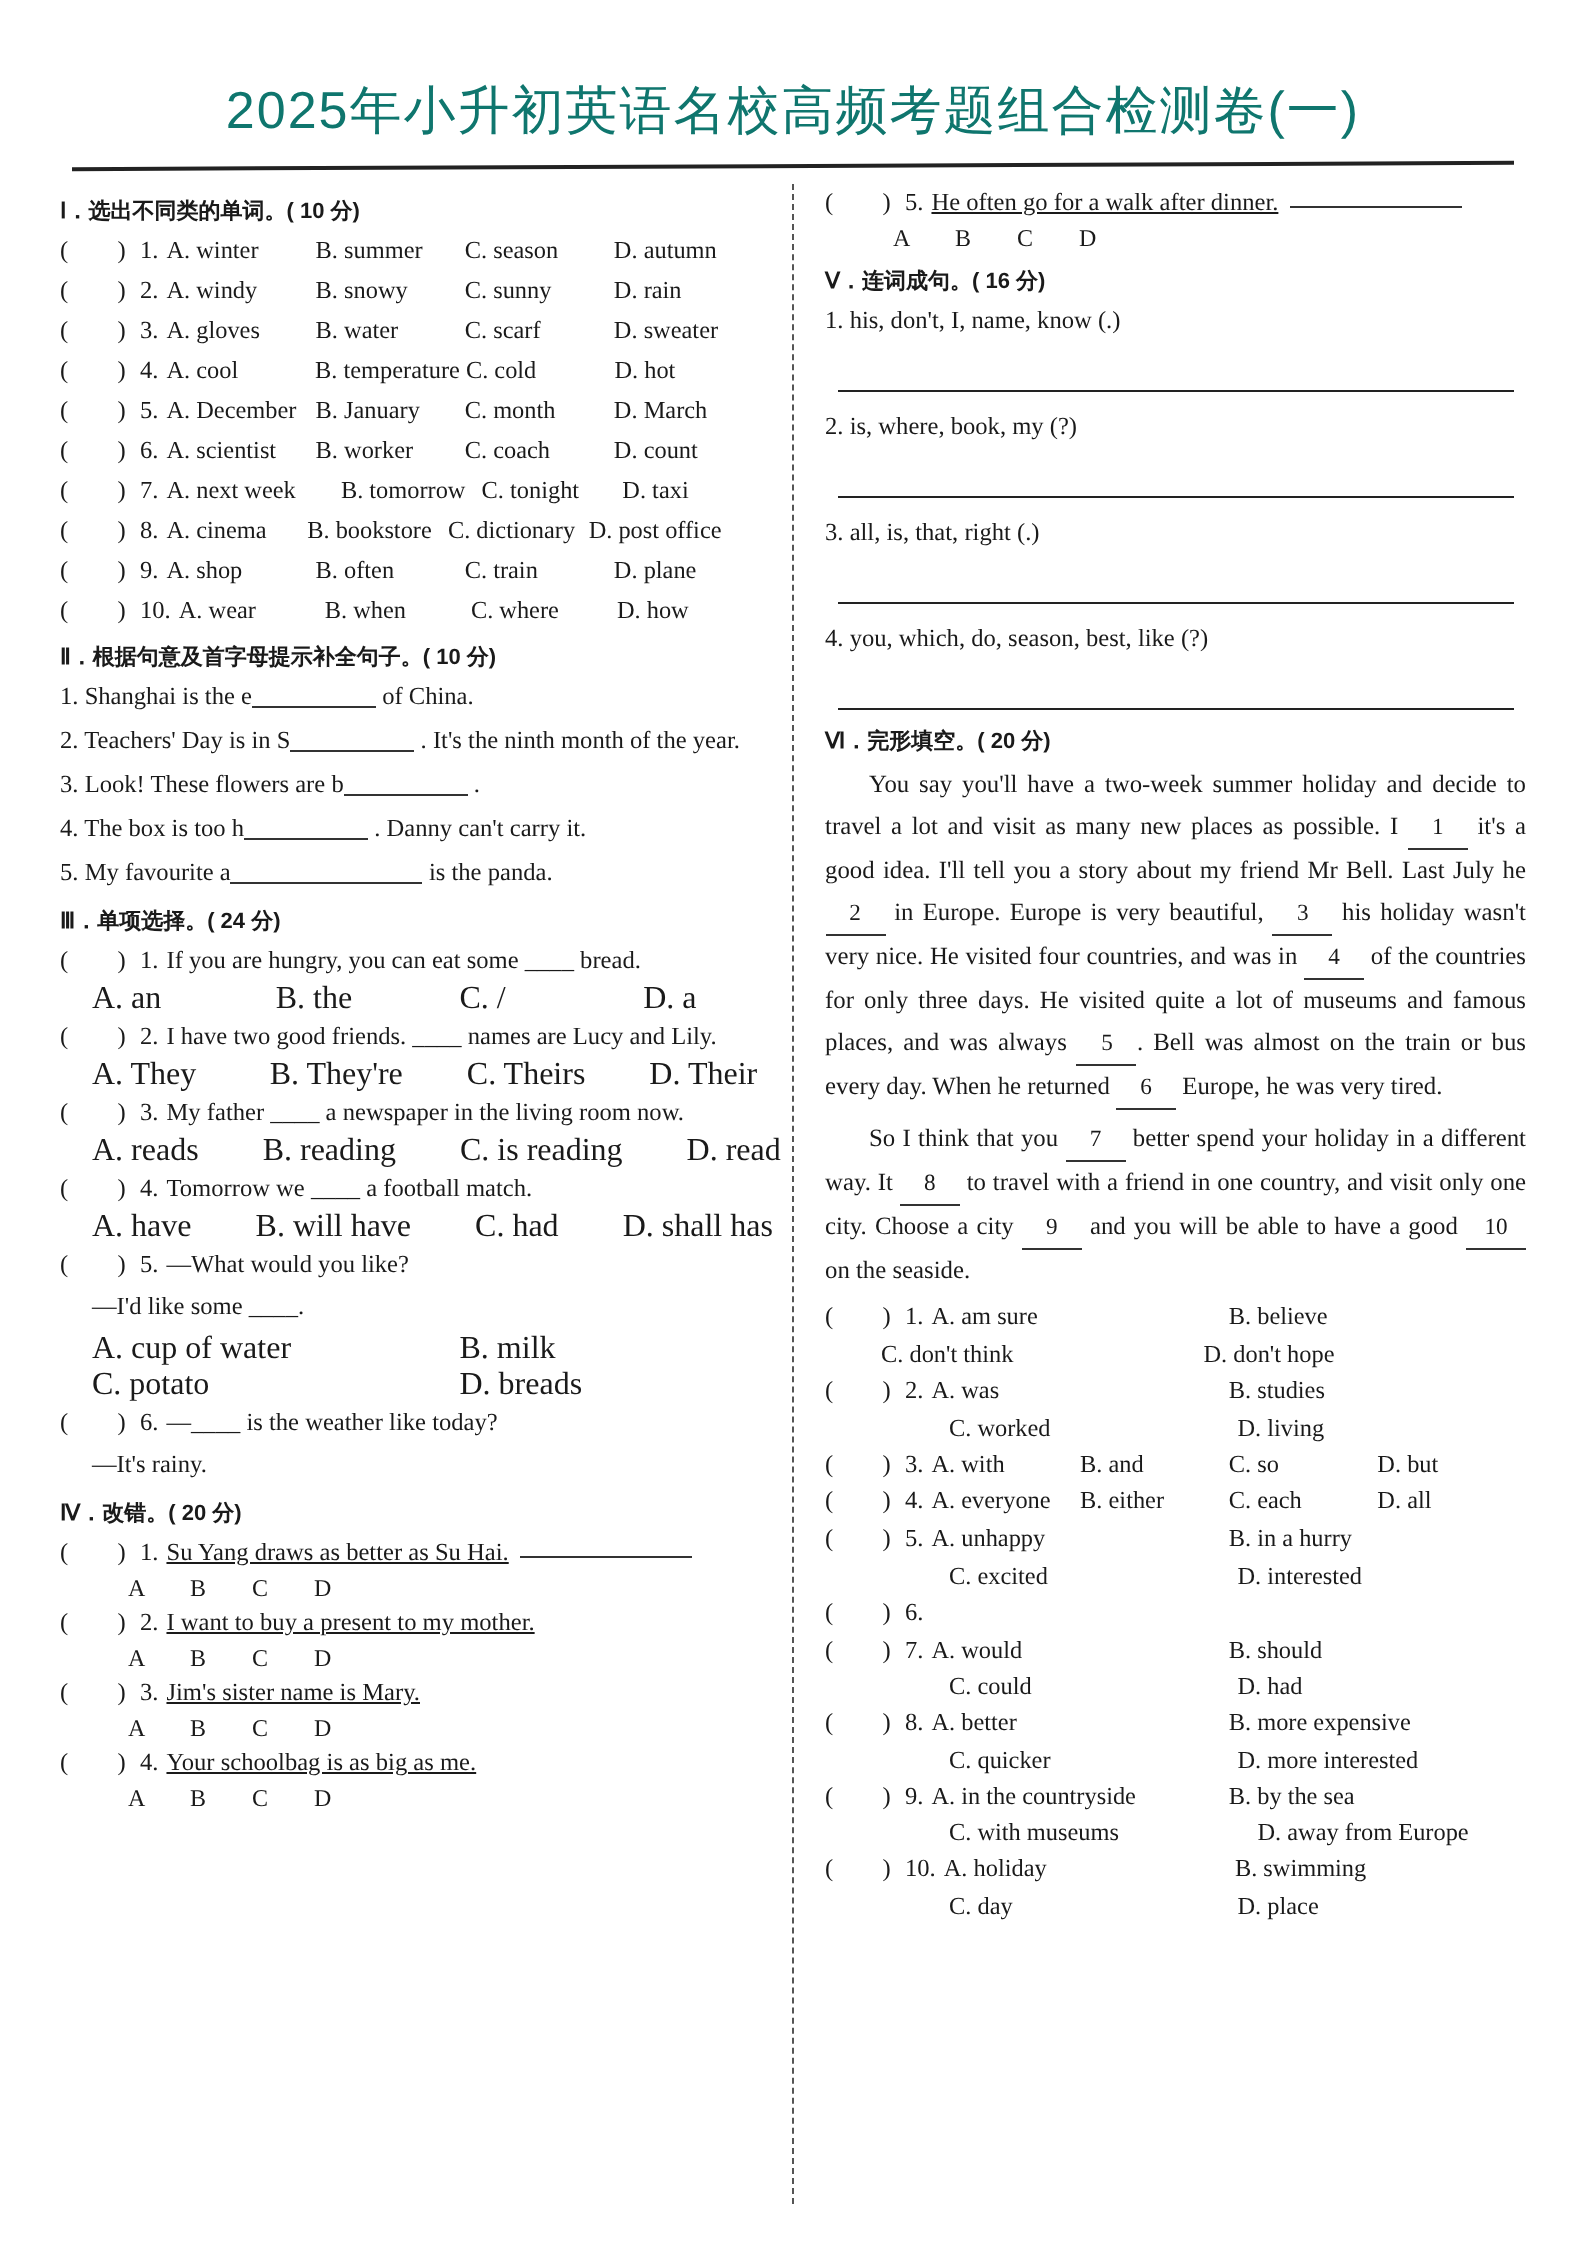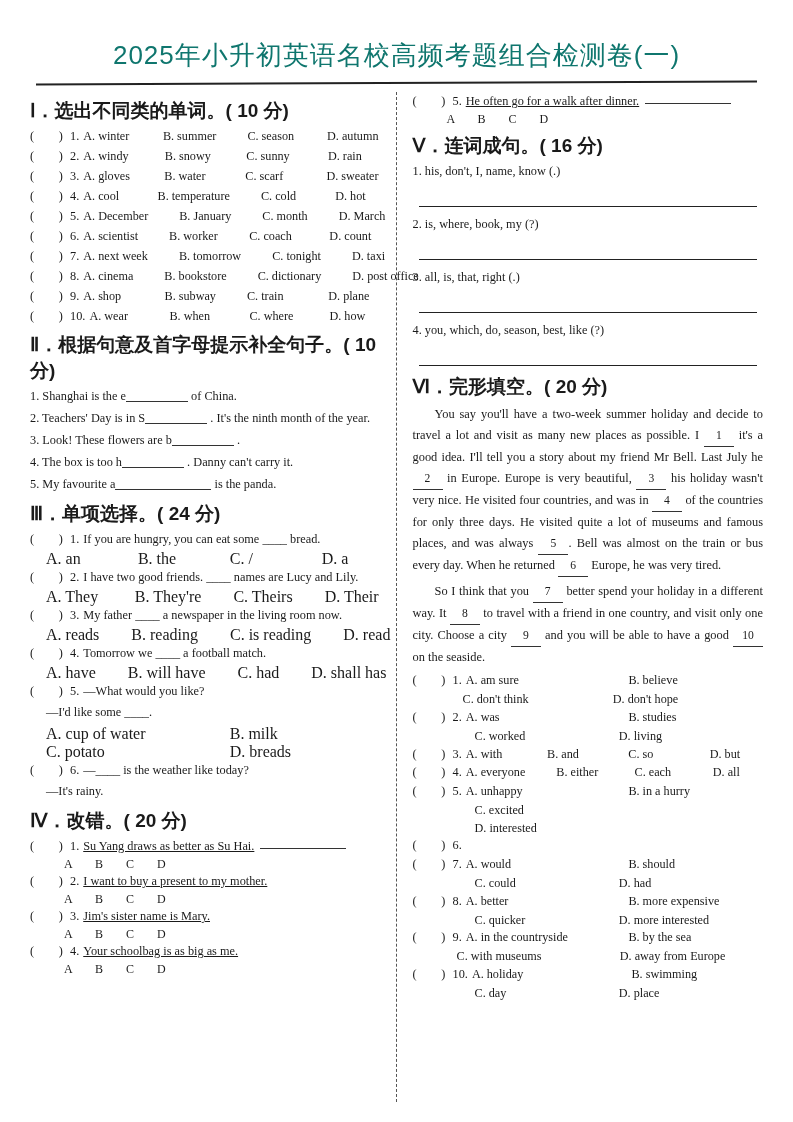--- a/index.html
+++ b/index.html
@@ -47,21 +47,21 @@
   .col{
     width:50%;
     box-sizing:border-box;
   }
   .col-left{padding-right:14px;border-right:1px dashed #555;}
   .col-right{padding-left:16px;}
   
   .sec-head{
     font-family:"Liberation Sans", sans-serif;
     font-weight:bold;
-    font-size:19px;
+    font-size:11px;
     margin:6px 0 3px 0;
     letter-spacing:0px;
   }
   .q{
     font-size:12.3px;
     line-height:1.55;
     display:flex;
     align-items:flex-start;
     margin-bottom:1px;
   }
@@ -73,21 +73,20 @@
     letter-spacing:0;
   }
   .qnum{
     flex:0 0 auto;
     padding-right:4px;
     font-weight:normal;
   }
   .opts{
     display:flex;
     flex:1 1 auto;
-    gap:28px;
   }
   .opt{
     flex:1 1 0;
     white-space:nowrap;
     padding-right:3px;
     font-size:12.2px;
   }
   .opt.w-wide{flex:1.25 1 0;}
   .plain{
     font-size:12.3px;
@@ -232,21 +231,21 @@
           <span class="opt">B. bookstore</span>
           <span class="opt">C. dictionary</span>
           <span class="opt w-wide">D. post office</span>
         </span>
       </div>
       <div class="q">
         <span class="paren">(　　)</span>
         <span class="qnum">9.</span>
         <span class="opts">
           <span class="opt">A. shop</span>
-          <span class="opt">B. subway</span>
+          <span class="opt">B. often</span>
           <span class="opt">C. train</span>
           <span class="opt">D. plane</span>
         </span>
       </div>
       <div class="q">
         <span class="paren">(　　)</span>
         <span class="qnum">10.</span>
         <span class="opts">
           <span class="opt">A. wear</span>
           <span class="opt">B. when</span>
@@ -434,21 +433,21 @@
       </div>
 
       <div class="q tight" style="margin-top:4px;">
         <span class="paren">(　　)</span>
         <span class="qnum">1.</span>
         <span class="opts">
           <span class="opt">A. am sure</span>
           <span class="opt">B. believe</span>
         </span>
       </div>
-      <div class="flexrow tight" style="margin-left:50px;font-size:12.2px;">
+      <div class="flexrow tight" style="margin-left:28px;font-size:12.2px;">
         <span class="sub-opt">C. don't think</span>
         <span class="sub-opt">D. don't hope</span>
       </div>
 
       <div class="q tight">
         <span class="paren">(　　)</span>
         <span class="qnum">2.</span>
         <span class="opts">
           <span class="opt">A. was</span>
           <span class="opt">B. studies</span>
@@ -482,21 +481,21 @@
       </div>
 
       <div class="q tight">
         <span class="paren">(　　)</span>
         <span class="qnum">5.</span>
         <span class="opts">
           <span class="opt">A. unhappy</span>
           <span class="opt">B. in a hurry</span>
         </span>
       </div>
-      <div class="flexrow tight" style="margin-left:62px;font-size:12.2px;flex-direction:column;">
+      <div class="flexrow tight" style="margin-left:62px;font-size:12.2px;">
         <span class="sub-opt">C. excited</span>
         <span class="sub-opt">D. interested</span>
       </div>
 
       <div class="q tight">
         <span class="paren">(　　)</span>
         <span class="qnum">6.</span>
       </div>
 
       <div class="q tight">
@@ -526,21 +525,21 @@
       </div>
 
       <div class="q tight">
         <span class="paren">(　　)</span>
         <span class="qnum">9.</span>
         <span class="opts">
           <span class="opt">A. in the countryside</span>
           <span class="opt">B. by the sea</span>
         </span>
       </div>
-      <div class="flexrow tight" style="margin-left:44px;font-size:12.2px;gap:20px;">
+      <div class="flexrow tight" style="margin-left:62px;font-size:12.2px;gap:20px;">
         <span class="sub-opt">C. with museums</span>
         <span class="sub-opt">D. away from Europe</span>
       </div>
 
       <div class="q tight">
         <span class="paren">(　　)</span>
         <span class="qnum">10.</span>
         <span class="opts">
           <span class="opt">A. holiday</span>
           <span class="opt">B. swimming</span>

